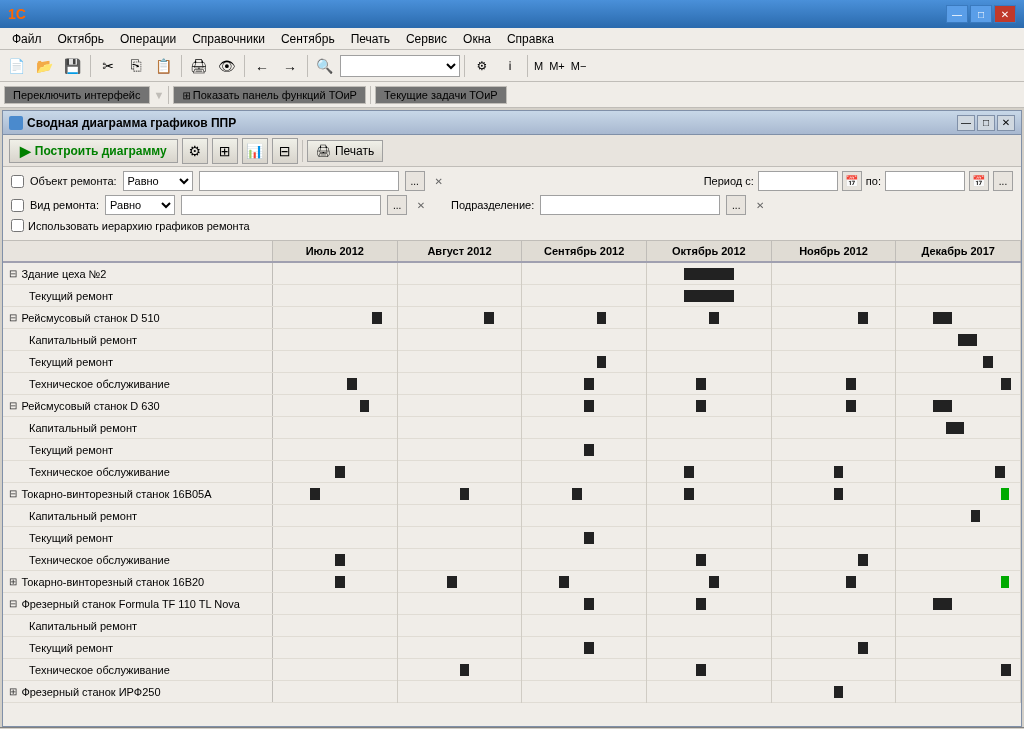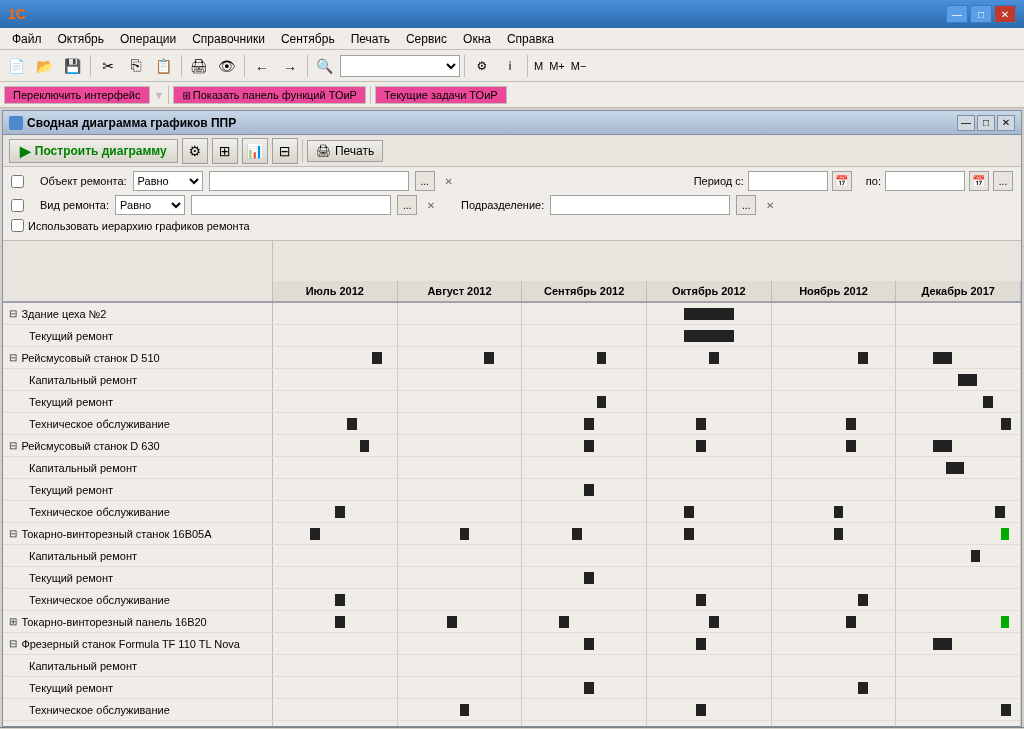--- a/index.html
+++ b/index.html
@@ -17,52 +17,52 @@
     .menu-item { padding: 2px 8px; cursor: pointer; font-size: 12px; }
 
     
     #toolbar { background: #f0ede8; height: 32px; display: flex; align-items: center; padding: 2px 4px; border-bottom: 1px solid #c0bdb8; gap: 2px; }
     .tb-btn { width: 26px; height: 26px; background: #f0ede8; border: 1px solid transparent; cursor: pointer; display: flex; align-items: center; justify-content: center; font-size: 14px; }
     .tb-sep { width: 1px; height: 22px; background: #c0bdb8; margin: 0 2px; }
     .tb-combo { height: 22px; width: 120px; border: 1px solid #a0a0a0; background: white; font-size: 11px; padding: 0 2px; }
 
     
     #toolbar2 { background: #f0ede8; height: 26px; display: flex; align-items: center; padding: 0 4px; border-bottom: 1px solid #c0bdb8; gap: 4px; font-size: 11px; }
-    .tb2-btn { padding: 2px 8px; background: #ec4899; border: 1px solid #c0bdb8; cursor: pointer; font-size: 11px; }
+    .tb2-btn { padding: 2px 8px; background: #737373; border: 1px solid #c0bdb8; cursor: pointer; font-size: 11px; }
 
     
     #main-window { background: #f0ede8; margin: 4px; border: 2px solid #8090a8; height: calc(100% - 4px); display: flex; flex-direction: column; }
     #win-titlebar { background: linear-gradient(to bottom, #c8d8e8 0%, #a8b8d0 100%); height: 24px; display: flex; align-items: center; justify-content: space-between; padding: 0 6px; border-bottom: 1px solid #8090a8; }
     #win-titlebar .win-title { display: flex; align-items: center; gap: 4px; font-size: 12px; font-weight: bold; }
     #win-titlebar .win-icon { width: 16px; height: 16px; background: #4a8; border-radius: 2px; }
     #win-titlebar .win-controls2 { display: flex; gap: 2px; }
     #win-titlebar .wc-btn { width: 18px; height: 16px; background: #d0d8e0; border: 1px solid #8090a8; font-size: 10px; cursor: pointer; display: flex; align-items: center; justify-content: center; }
 
     
     #content-toolbar { background: #e8e4de; height: 32px; display: flex; align-items: center; padding: 2px 6px; border-bottom: 1px solid #c0bdb8; gap: 4px; }
     .ct-btn { padding: 3px 10px; background: linear-gradient(to bottom, #f0f0e8 0%, #d8d4cc 100%); border: 1px solid #a0a0a0; cursor: pointer; font-size: 12px; font-weight: bold; color: #008000; display: flex; align-items: center; gap: 4px; }
     .ct-icon-btn { width: 26px; height: 26px; background: linear-gradient(to bottom, #f0f0e8 0%, #d8d4cc 100%); border: 1px solid #a0a0a0; cursor: pointer; display: flex; align-items: center; justify-content: center; font-size: 14px; }
     .print-btn { padding: 3px 8px; background: linear-gradient(to bottom, #f0f0e8 0%, #d8d4cc 100%); border: 1px solid #a0a0a0; cursor: pointer; font-size: 12px; display: flex; align-items: center; gap: 4px; }
 
     
     #filter-area { background: #f0ede8; padding: 4px 8px; border-bottom: 1px solid #c0bdb8; }
     .filter-row { display: flex; align-items: center; gap: 6px; margin-bottom: 4px; }
-    .filter-label { font-size: 11px; margin-left: 10px; }
+    .filter-label { font-size: 11px; }
     .filter-combo { height: 20px; width: 70px; border: 1px solid #a0a0a0; background: white; font-size: 11px; }
     .filter-input { height: 20px; width: 200px; border: 1px solid #a0a0a0; background: white; font-size: 11px; padding: 0 2px; }
     .filter-input-wide { height: 20px; width: 180px; border: 1px solid #a0a0a0; background: white; font-size: 11px; padding: 0 2px; }
     .date-input { height: 20px; width: 80px; border: 1px solid #a0a0a0; background: white; font-size: 11px; padding: 0 2px; text-align: center; }
     .filter-btn { width: 20px; height: 20px; background: #e8e4de; border: 1px solid #a0a0a0; cursor: pointer; display: flex; align-items: center; justify-content: center; font-size: 10px; }
     .filter-clear { width: 16px; height: 16px; color: #666; cursor: pointer; font-size: 10px; display: inline-flex; align-items: center; justify-content: center; }
     .checkbox-label { display: flex; align-items: center; gap: 4px; font-size: 11px; }
     .period-section { display: flex; align-items: center; gap: 4px; margin-left: auto; }
     #gantt-header { display: flex; background: #e8e4de; border-bottom: 2px solid #a0a0b0; }
     #gantt-name-col { width: 270px; min-width: 270px; border-right: 1px solid #c0bdb8; padding: 4px 6px; font-size: 11px; font-weight: bold; }
     #gantt-months { flex: 1; display: flex; }
-    .month-header { flex: 1; text-align: center; padding: 4px 2px; font-size: 11px; font-weight: bold; border-right: 1px solid #c0bdb8; background: #e0dcd4; margin-top: 40px; }
+    .month-header { flex: 1; text-align: center; padding: 4px 2px; font-size: 11px; font-weight: bold; border-right: 1px solid #c0bdb8; background: #e0dcd4; }
 
     #gantt-body { flex: 1; overflow-y: auto; overflow-x: hidden; }
     .gantt-row { display: flex; height: 22px; border-bottom: 1px solid #e0dcd4; }
     .gantt-row.group-row { background: #f0ede8; font-weight: normal; }
     .gantt-name { width: 270px; min-width: 270px; border-right: 1px solid #c0bdb8; padding: 2px 6px; font-size: 11px; display: flex; align-items: center; overflow: hidden; white-space: nowrap; }
     .gantt-name .expand-btn { margin-right: 4px; cursor: pointer; font-size: 10px; color: #333; }
     .gantt-name .indent { display: inline-block; }
     .gantt-chart { flex: 1; position: relative; display: flex; }
     .month-cell { flex: 1; border-right: 1px solid #d0ccc4; position: relative; height: 22px; }
 
@@ -484,21 +484,21 @@
             </div>
             <div class="month-cell">
               <div class="gantt-bar dark" style="left: 70%; width: 8%;"></div>
             </div>
             <div class="month-cell"></div>
           </div>
         </div>
         <div class="gantt-row group-row">
           <div class="gantt-name">
             <span class="expand-btn">⊞</span>
-            <span>Токарно-винторезный панель 16В20</span>
+            <span>Токарно-винторезный станок 16В20</span>
           </div>
           <div class="gantt-chart">
             <div class="month-cell">
               <div class="gantt-bar dark" style="left: 50%; width: 8%;"></div>
             </div>
             <div class="month-cell">
               <div class="gantt-bar dark" style="left: 40%; width: 8%;"></div>
             </div>
             <div class="month-cell">
               <div class="gantt-bar dark" style="left: 30%; width: 8%;"></div>

